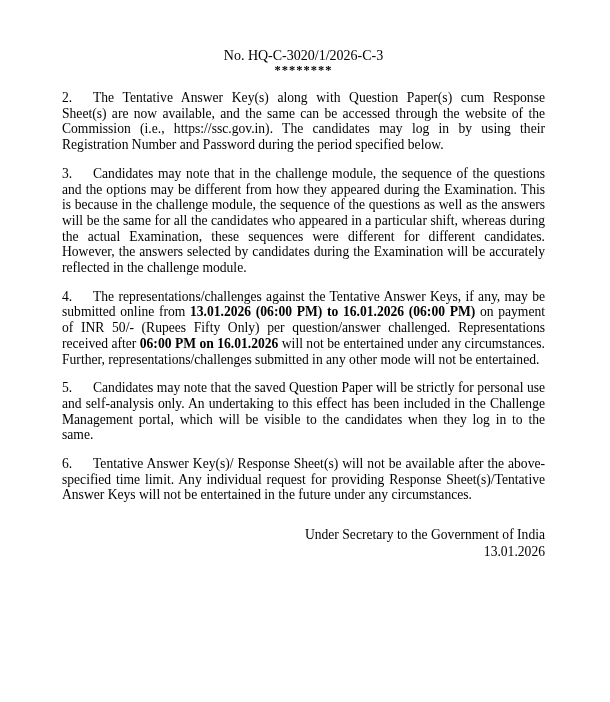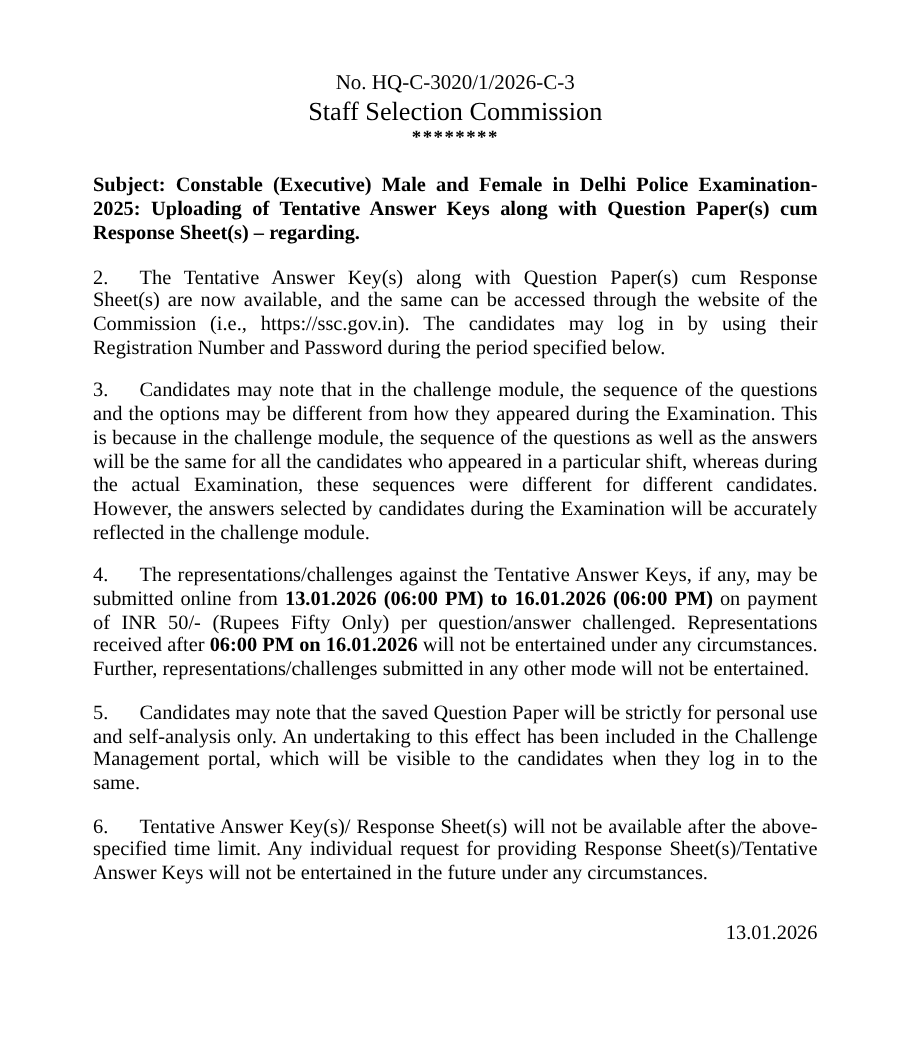--- a/index.html
+++ b/index.html
@@ -61,33 +61,32 @@
     font-size: 13.6px;
     line-height: 16.5px;
   }
 </style>
 </head>
 <body>
 
 <div class="page">
 
   <div class="ref-line">No. HQ-C-3020/1/2026-C-3</div>
-  <div class="org-line">Staff Selection Commission</div>
   <div class="stars-line">********</div>
 
-  <p class="subject">Subject: Constable (Executive) Male and Female in Delhi Police Examination-2025: Uploading of Tentative Answer Keys along with Question Paper(s) cum Response Sheet(s) – regarding.</p>
 
 
   <p class="para"><span class="num">2.</span><span>The Tentative Answer Key(s) along with Question Paper(s) cum Response Sheet(s) are now available, and the same can be accessed through the website of the Commission (i.e., https://ssc.gov.in). The candidates may log in by using their Registration Number and Password during the period specified below.</span></p>
 
   <p class="para"><span class="num">3.</span><span>Candidates may note that in the challenge module, the sequence of the questions and the options may be different from how they appeared during the Examination. This is because in the challenge module, the sequence of the questions as well as the answers will be the same for all the candidates who appeared in a particular shift, whereas during the actual Examination, these sequences were different for different candidates. However, the answers selected by candidates during the Examination will be accurately reflected in the challenge module.</span></p>
 
   <p class="para"><span class="num">4.</span><span>The representations/challenges against the Tentative Answer Keys, if any, may be submitted online from </span><b>13.01.2026 (06:00 PM) to 16.01.2026 (06:00 PM)</b><span> on payment of INR 50/- (Rupees Fifty Only) per question/answer challenged. Representations received after </span><b>06:00 PM on 16.01.2026</b><span> will not be entertained under any circumstances. Further, representations/challenges submitted in any other mode will not be entertained.</span></p>
 
   <p class="para"><span class="num">5.</span><span>Candidates may note that the saved Question Paper will be strictly for personal use and self-analysis only. An undertaking to this effect has been included in the Challenge Management portal, which will be visible to the candidates when they log in to the same.</span></p>
 
   <p class="para"><span class="num">6.</span><span>Tentative Answer Key(s)/ Response Sheet(s) will not be available after the above-specified time limit. Any individual request for providing Response Sheet(s)/Tentative Answer Keys will not be entertained in the future under any circumstances.</span></p>
 
   <div class="signature">
+    <div>Under Secretary to the Government of India</div>
     <div>13.01.2026</div>
   </div>
 
 </div>
 
 </body></html>

